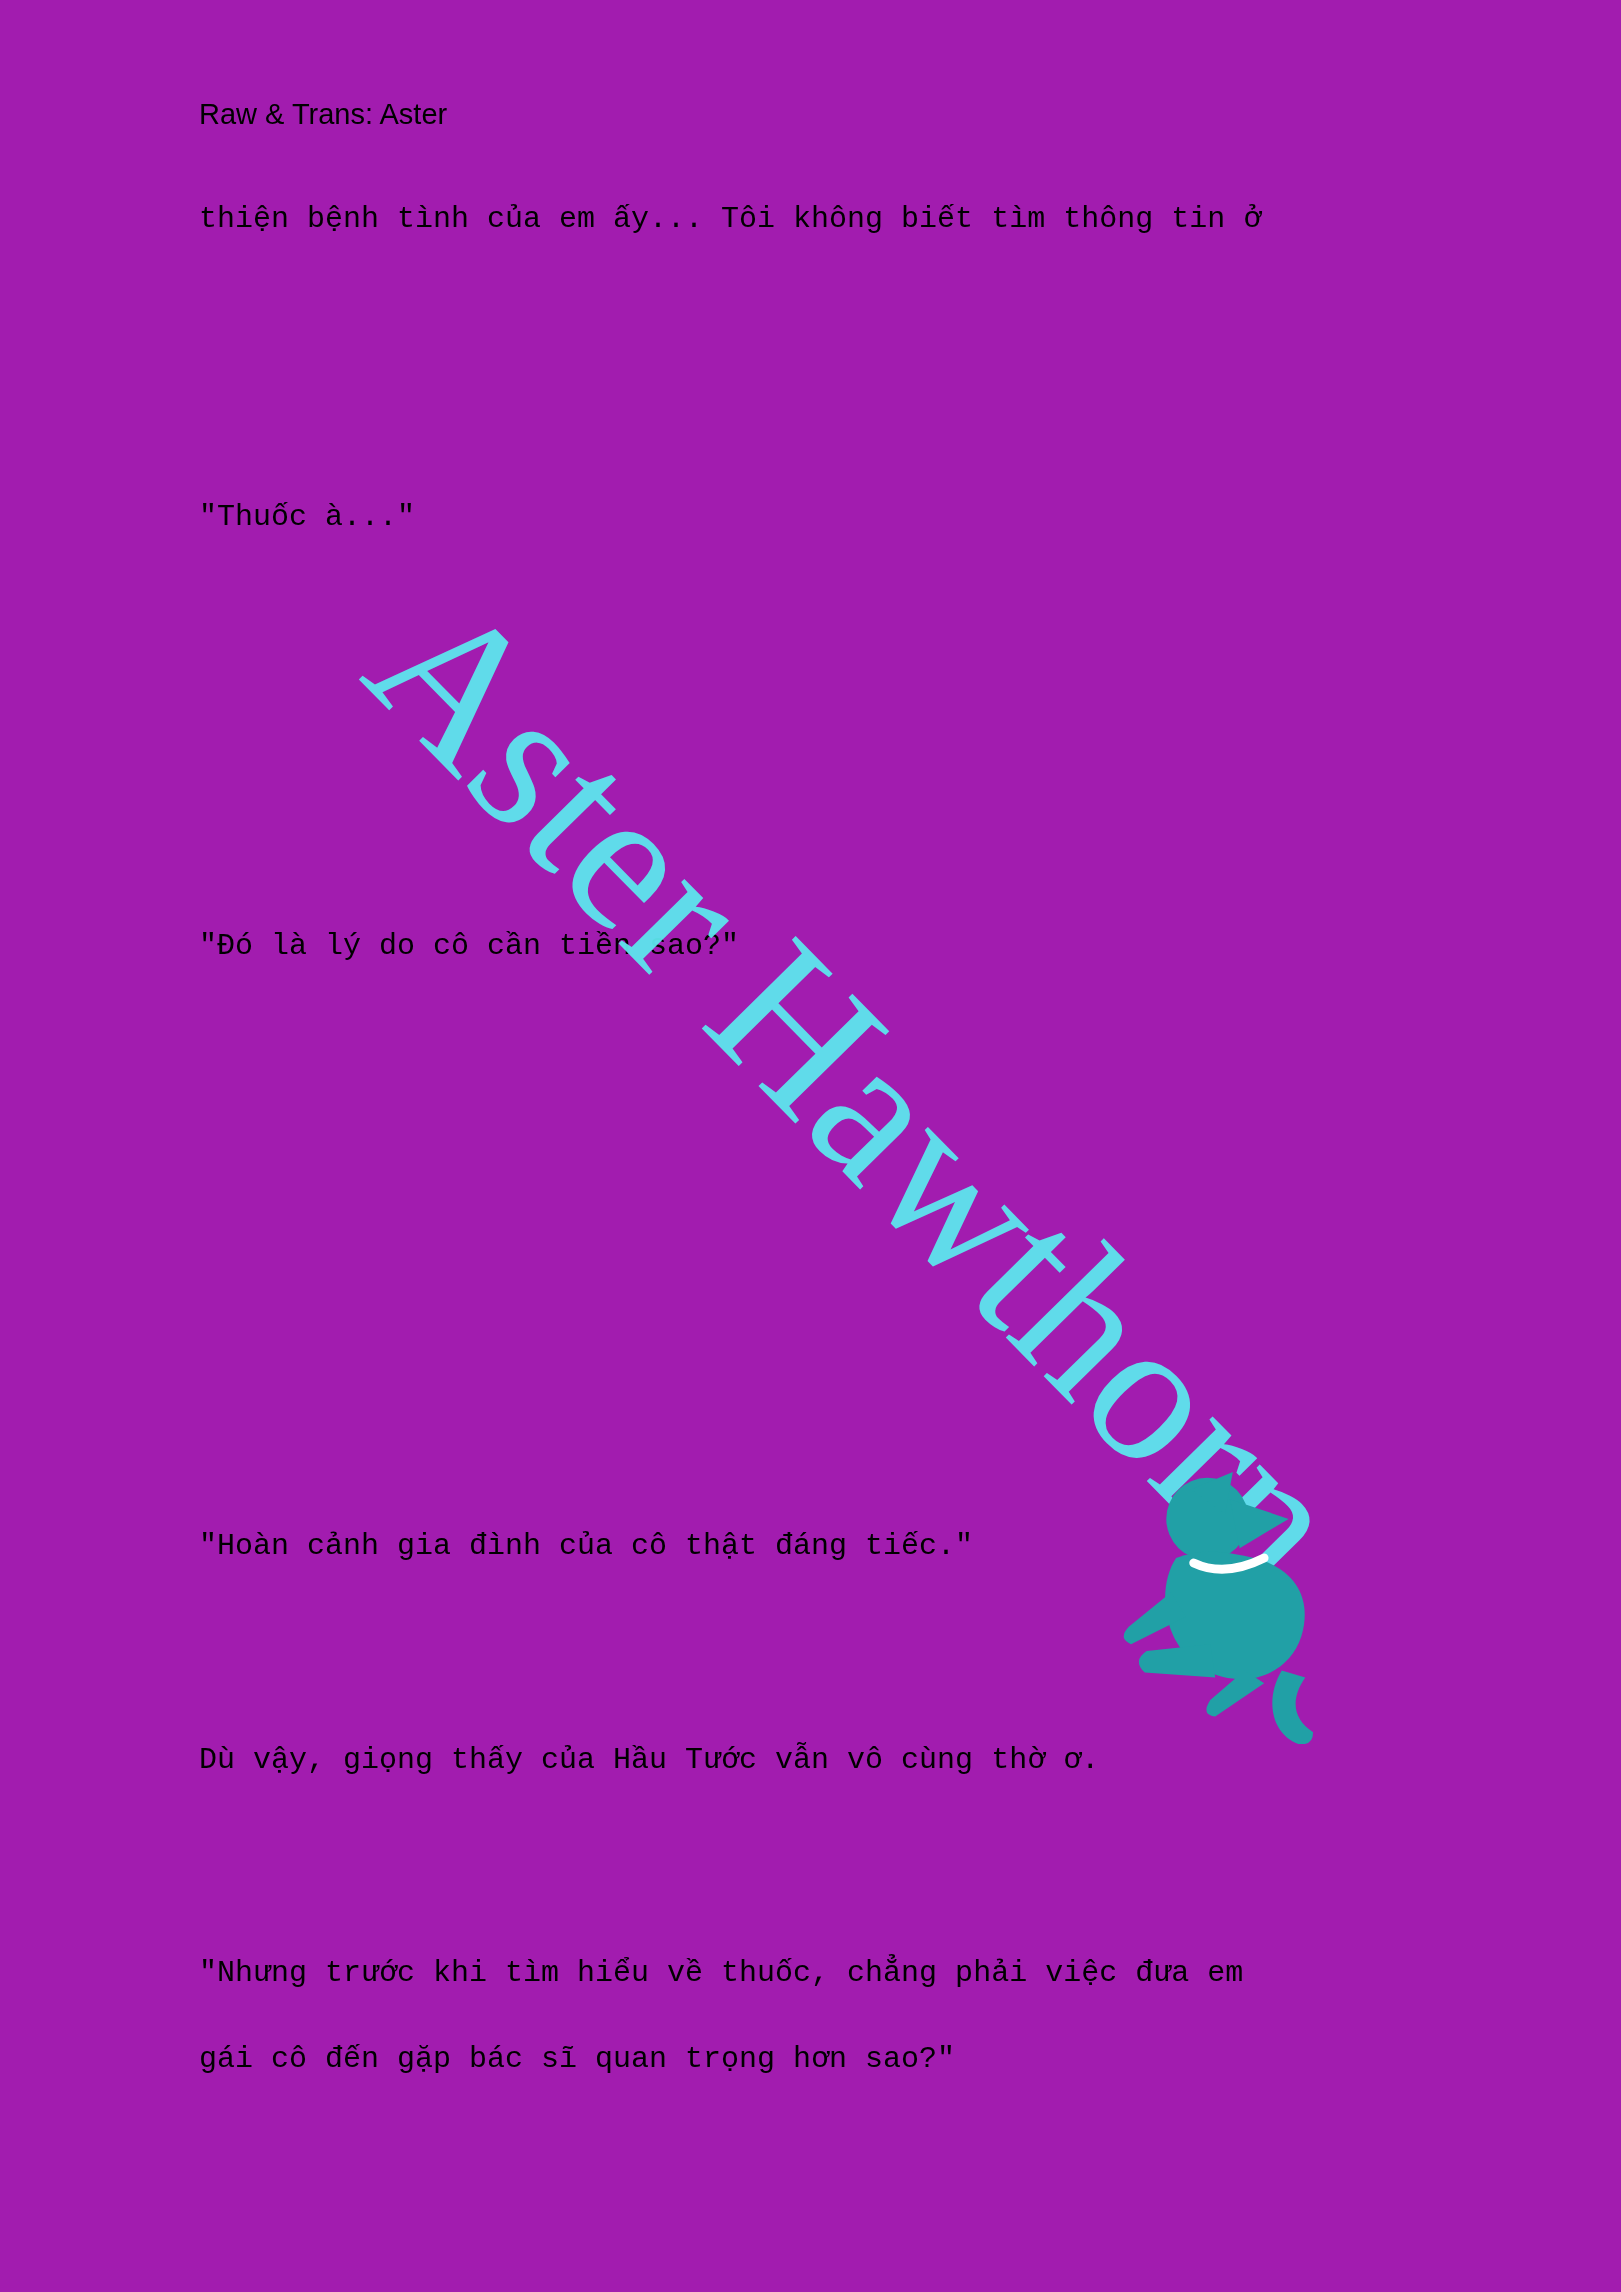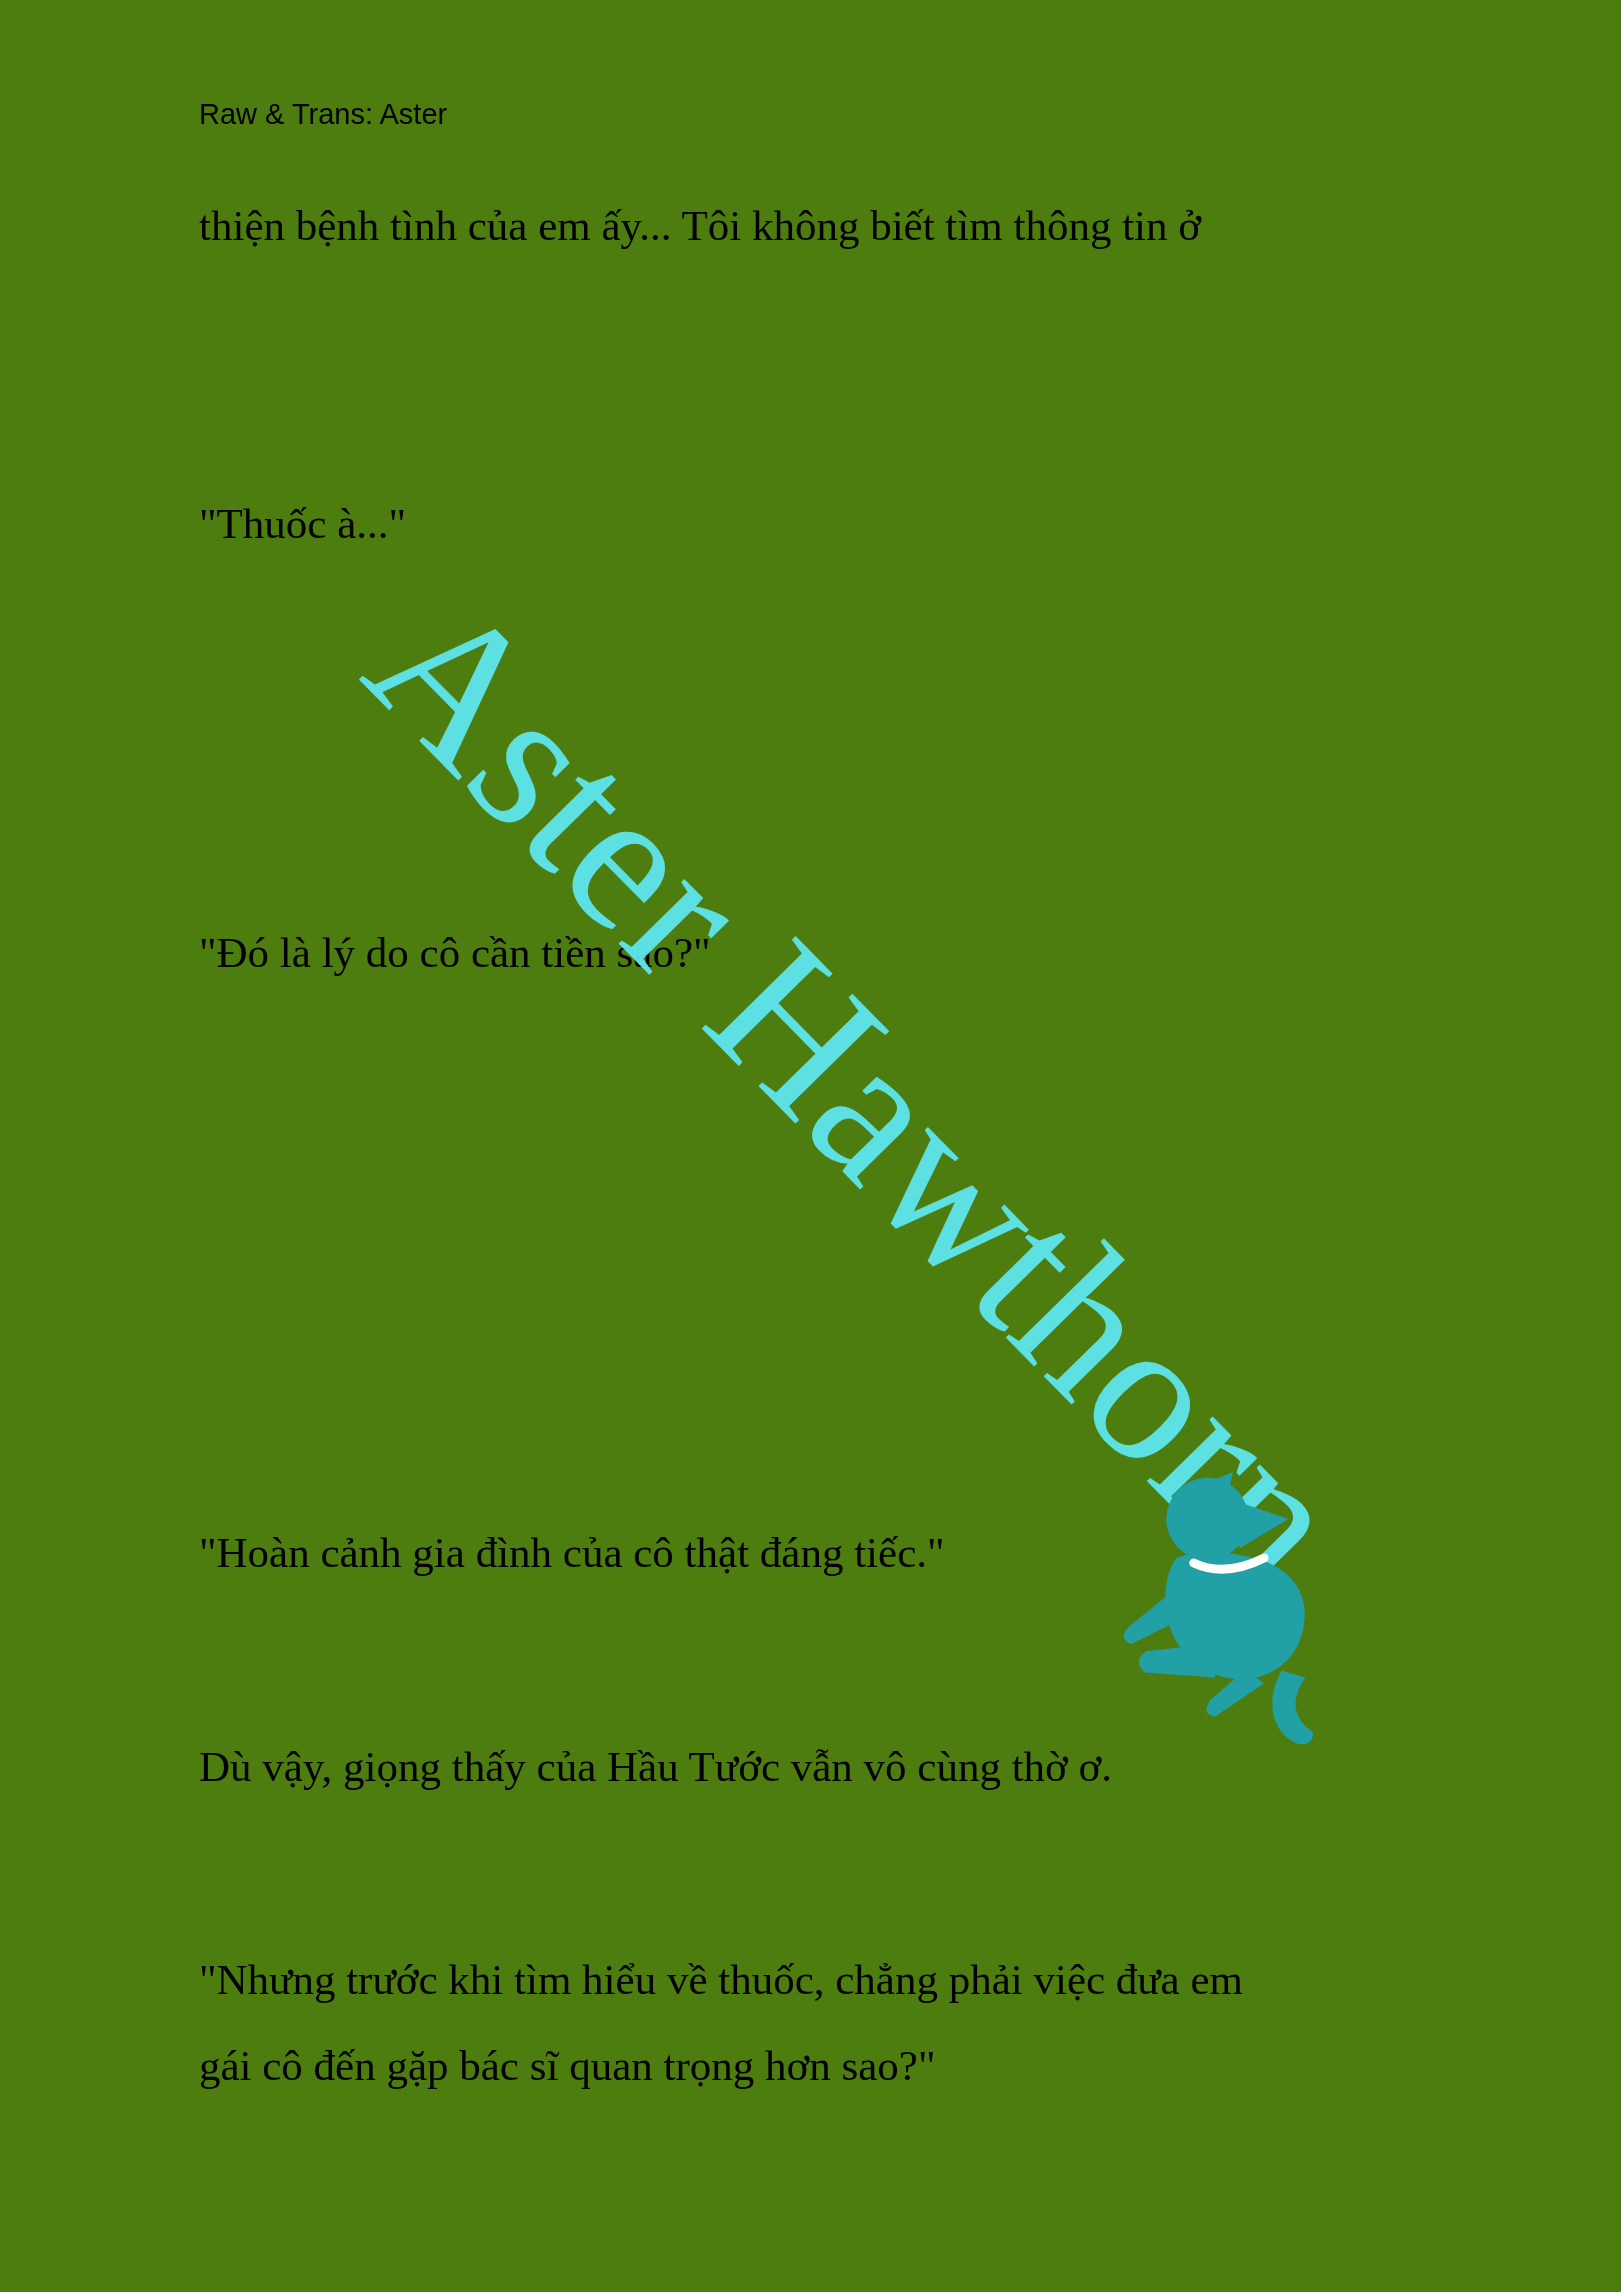--- a/index.html
+++ b/index.html
@@ -1,25 +1,25 @@
 <!DOCTYPE html>
 <html><head>
 <meta charset="utf-8">
 <style>
   html, body { margin:0; padding:0; background:#ffffff; }
   body { width:1621px; height:2293px; position:relative; overflow:hidden; }
-  .page { position:absolute; left:0; top:0; width:1621px; height:2293px; background:#4d7c0f; }
+  .page { position:absolute; left:0; top:0; width:1621px; height:2293px; background:#a21caf; }
   .header {
     position:absolute; left:199px; top:98px;
     font-family:"Liberation Sans", sans-serif; font-size:29px; color:#000;
     white-space:nowrap;
   }
   .line {
     position:absolute; left:199px;
-    font-family:Liberation Serif, serif; font-size:43px; color:#000;
+    font-family:Liberation Mono, monospace; font-size:30px; color:#000;
     white-space:nowrap; line-height:1;text-align:center;
   }
   .watermark {
     position:absolute; left:201px; top:990px;
     width:1313px; text-align:center;
     font-family:"Liberation Serif", serif; font-size:201px; line-height:1;
     color:#5de6ee; white-space:nowrap;
     transform-origin:center center;
     transform: rotate(45.5deg);
     opacity:0.95;

